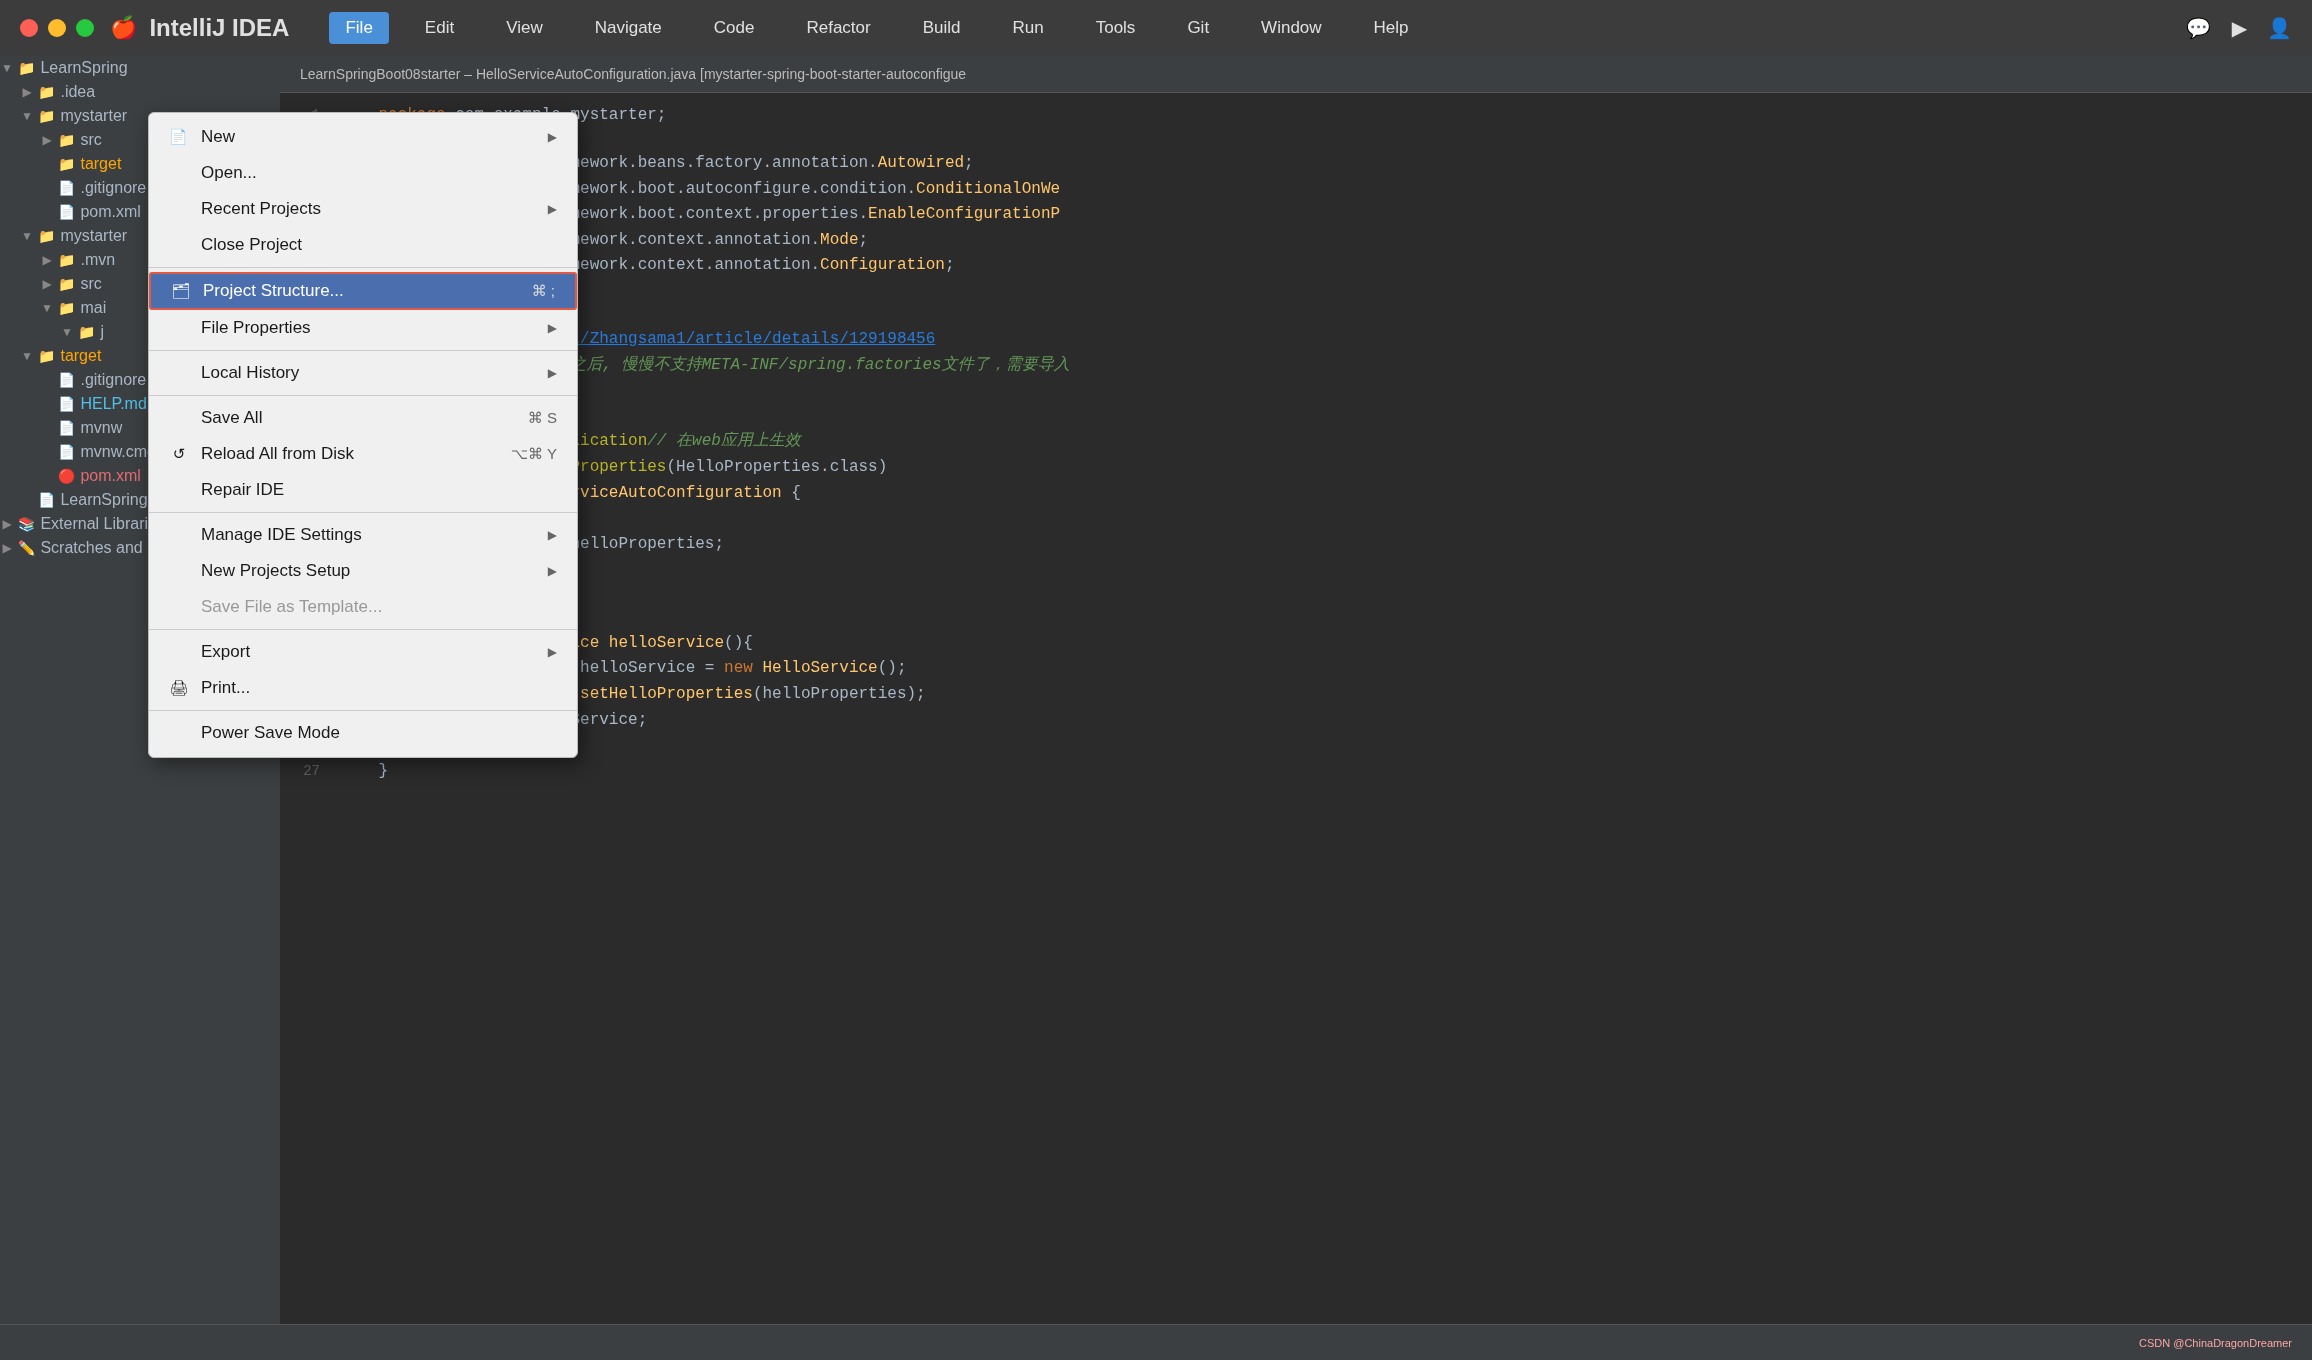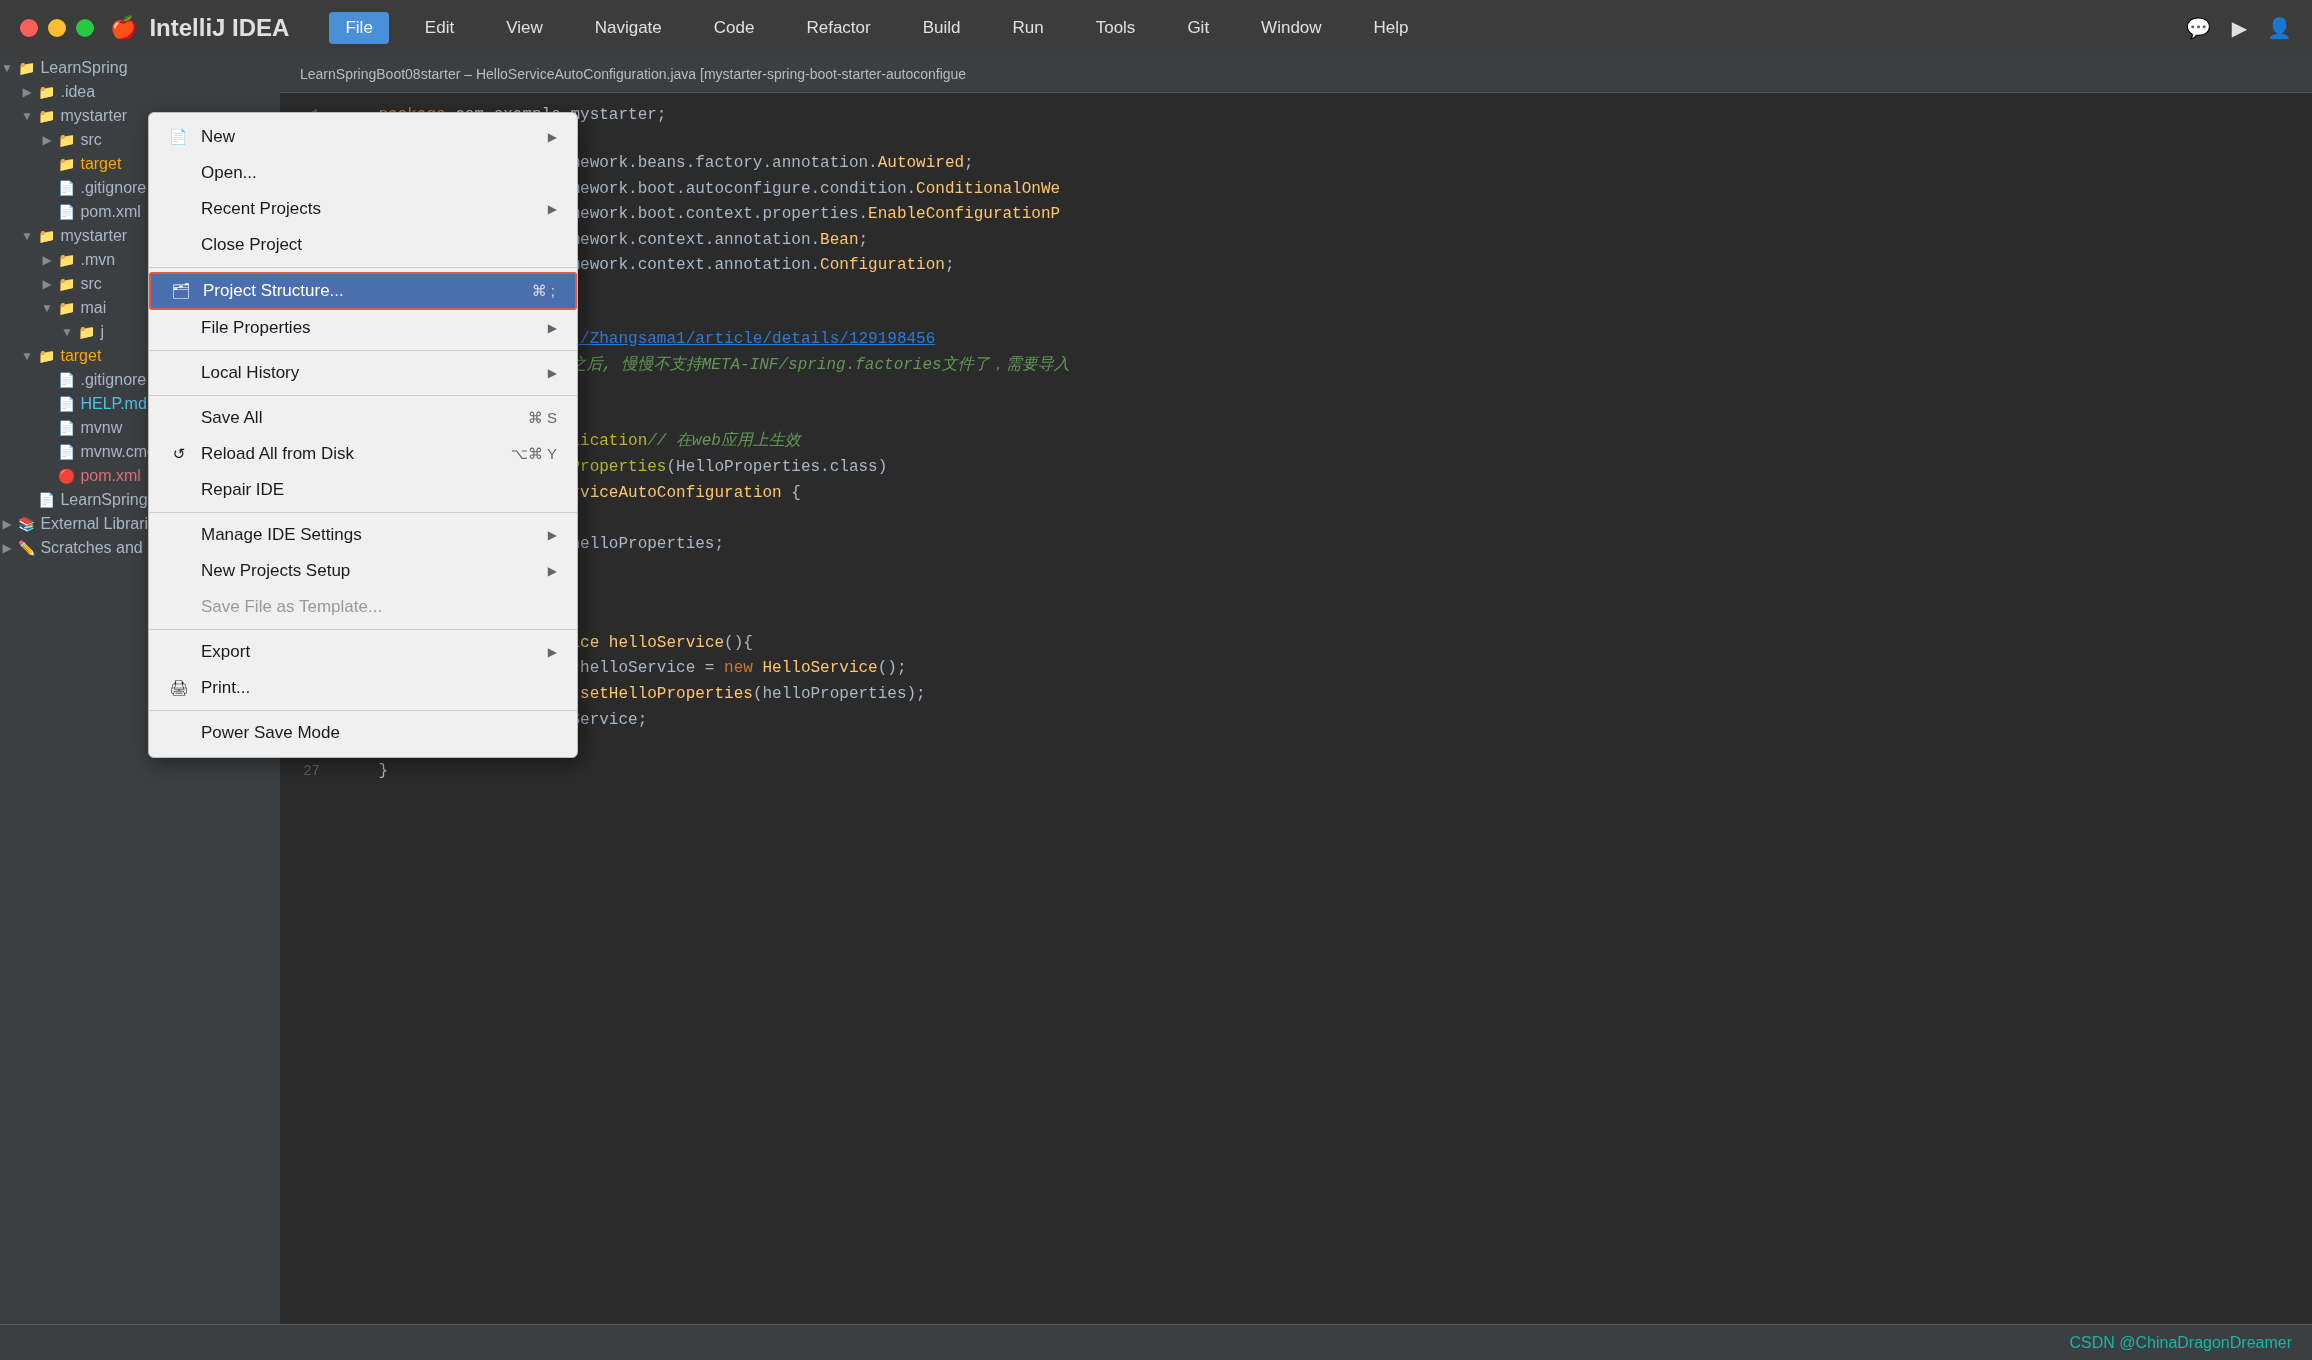--- a/index.html
+++ b/index.html
@@ -228,22 +228,22 @@
       width: 100%;
       height: 36px;
       background: #3c3f41;
       border-top: 1px solid #555;
       display: flex;
       align-items: center;
       justify-content: flex-end;
       padding: 0 20px;
     }
     .status-text {
-      font-size: 16px;
-      color: #14b8a6;
+      font-size: 11px;
+      color: #fca5a5;
     }
 
     
     .tree-item {
       padding: 3px 8px 3px 0;
       font-size: 14px;
       color: #a9b7c6;
       cursor: pointer;
       display: flex;
       align-items: center;
@@ -452,21 +452,21 @@
       <div class="code-line">
           <span class="line-num">4</span>
           <span class="line-content"><span class="nm">    </span><span class="kw">import</span><span class="nm"> org.springframework.boot.autoconfigure.condition.</span><span class="cl">ConditionalOnWe</span></span>
         </div>
       <div class="code-line">
           <span class="line-num">5</span>
           <span class="line-content"><span class="nm">    </span><span class="kw">import</span><span class="nm"> org.springframework.boot.context.properties.</span><span class="cl">EnableConfigurationP</span></span>
         </div>
       <div class="code-line">
           <span class="line-num">6</span>
-          <span class="line-content"><span class="nm">    </span><span class="kw">import</span><span class="nm"> org.springframework.context.annotation.</span><span class="cl">Bean</span><span class="nm">;</span></span>
+          <span class="line-content"><span class="nm">    </span><span class="kw">import</span><span class="nm"> org.springframework.context.annotation.</span><span class="cl">Mode</span><span class="nm">;</span></span>
         </div>
       <div class="code-line">
           <span class="line-num">7</span>
           <span class="line-content"><span class="nm">    </span><span class="kw">import</span><span class="nm"> org.springframework.context.annotation.</span><span class="cl">Configuration</span><span class="nm">;</span></span>
         </div>
       <div class="code-line">
           <span class="line-num">8</span>
           <span class="line-content"></span>
         </div>
       <div class="code-line">

